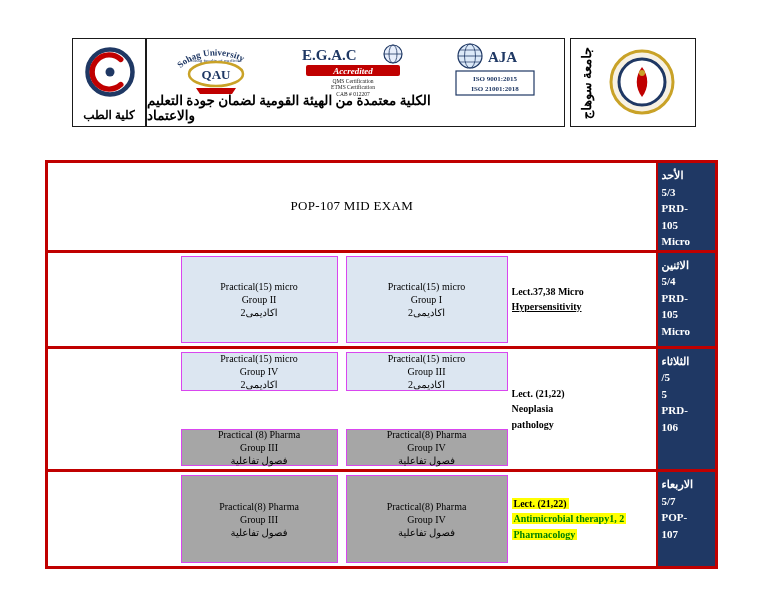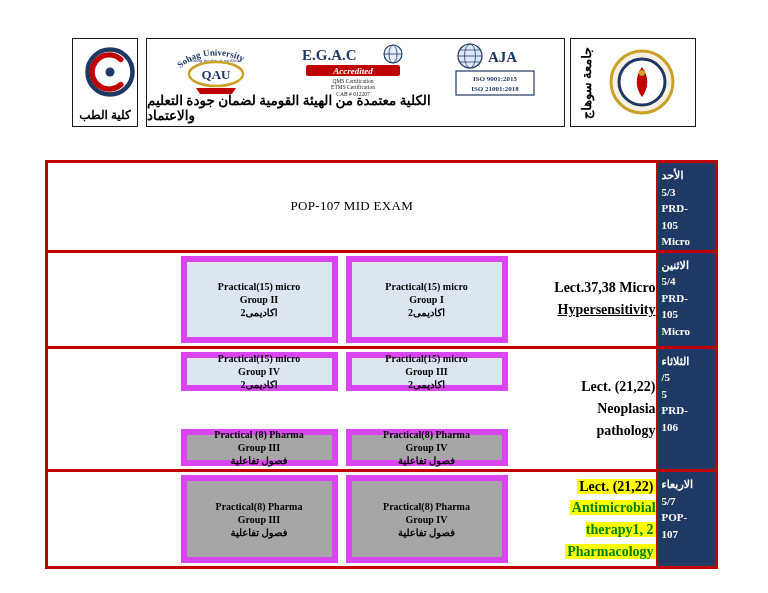--- a/index.html
+++ b/index.html
@@ -7,21 +7,21 @@
     --border-red:#c00000; --highlight:#ffff00; --green-text:#008000;
     --navy:#1f3864; --gold:#c9a227;
   }
   *{box-sizing:border-box;}
   html,body{margin:0;padding:0;}
   body{width:768px;height:593px;position:relative;background:#fff;
        font-family:"Liberation Serif","DejaVu Serif",serif;overflow:hidden;}
 
   
   .hdr-box{position:absolute;top:38px;height:89px;border:1.5px solid #1a1a1a;background:#fff;}
-  .faculty{left:72px;width:66px;}
+  .faculty{left:72px;width:74px;}
   .fac-emblem{position:absolute;left:10px;top:4px;width:54px;height:58px;}
   .fac-caption{position:absolute;left:0;bottom:3px;width:100%;text-align:center;
                font-weight:bold;font-size:12px;}
   .mid{left:146px;width:419px;}
   .logos-row{display:flex;justify-content:space-between;align-items:flex-start;
              padding:2px 12px 0 16px;height:57px;}
   .qau-svg{width:106px;height:54px;}
   .egac-svg{width:118px;height:56px;}
   .aja-svg{width:116px;height:56px;}
   .mid-caption{position:absolute;left:0;bottom:2px;width:100%;text-align:left;
@@ -37,28 +37,28 @@
               border:3px solid var(--border-red);}
   .sched td{padding:0;vertical-align:top;overflow:hidden;}
   tr.r1{height:88px;} tr.r2{height:95px;} tr.r3a{height:47px;}
   tr.r3b{height:44px;} tr.r4{height:96px;}
   tr.redtop>td{border-top:3px solid var(--border-red);}
   td.exam{text-align:center;vertical-align:middle;font-weight:normal;font-size:13px;letter-spacing:.3px;}
   td.day{background:var(--day-bg);color:#fff;font-weight:bold;font-size:11px;
          line-height:1.5;padding:4px 2px 0 4px;white-space:pre-line;
          border-left:2.5px solid var(--border-red);text-align:left;}
   td.boxcell{padding:3px 4px;vertical-align:middle;}
-  .box{border:6px solid #d946ef;font-weight:bold;font-size:10px;line-height:1.3;
+  .box{border:1px solid #d946ef;font-weight:normal;font-size:10px;line-height:1.3;
        display:flex;align-items:center;justify-content:center;text-align:center;
        white-space:pre-line;}
   .box.micro{background:var(--micro-bg);}
   .box.pharma{background:var(--pharma-bg);}
   tr.r2 .box{height:87px;} tr.r3a .box{height:39px;}
   tr.r3b .box{height:37px;margin-top:32px;} tr.r4 .box{height:88px;}
-  td.lect{text-align:right;vertical-align:middle;font-weight:bold;font-size:14px;line-height:1.55;margin-top:16px;}
+  td.lect{text-align:left;vertical-align:middle;font-weight:bold;font-size:10px;line-height:1.55;margin-top:16px;}
   .u{text-decoration:underline;}
   .hl span{background:var(--highlight);padding:0 2px;}
   .green{color:var(--green-text);}
 </style>
 </head>
 <body>
 
 <div class="hdr-box faculty">
   <svg class="fac-emblem" viewBox="0 0 60 60">
     <circle cx="30" cy="30" r="25" fill="#ffffff" stroke="#1f3864" stroke-width="5"></circle>

